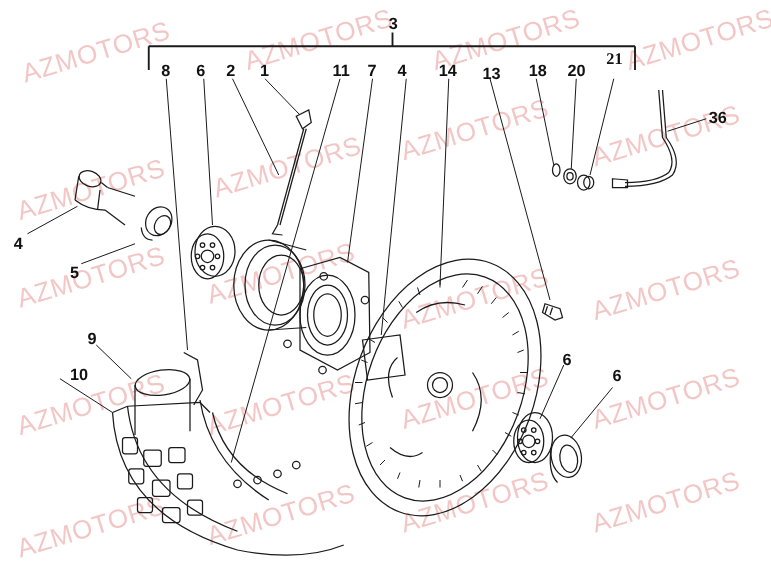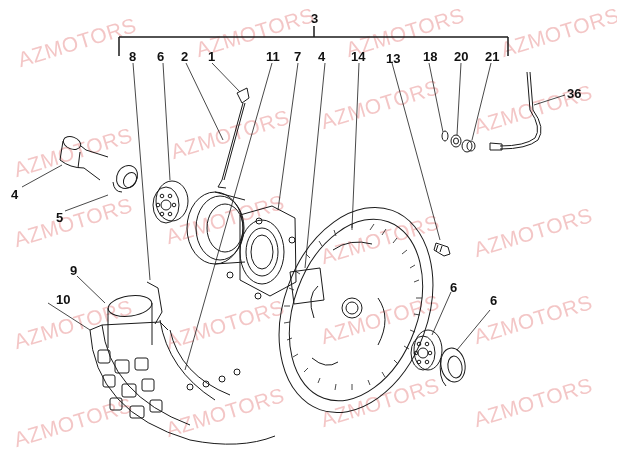--- a/index.html
+++ b/index.html
@@ -240,21 +240,21 @@
     <span class="callout" style="left:157px;top:50px;">6</span>
     <span class="callout" style="left:181px;top:50px;">2</span>
     <span class="callout" style="left:208px;top:50px;">1</span>
     <span class="callout" style="left:266px;top:50px;">11</span>
     <span class="callout" style="left:294px;top:50px;">7</span>
     <span class="callout" style="left:318px;top:50px;">4</span>
     <span class="callout" style="left:351px;top:50px;">14</span>
     <span class="callout" style="left:386px;top:52px;">13</span>
     <span class="callout" style="left:423px;top:50px;">18</span>
     <span class="callout" style="left:454px;top:50px;">20</span>
-    <span class="callout" style="left:485px;top:50px;">21</span>
+    <span class="callout" style="left:485px;top:40px;font-family:Liberation Serif, serif;">21</span>
     <span class="callout" style="left:567px;top:87px;">36</span>
     <span class="callout" style="left:11px;top:188px;">4</span>
     <span class="callout" style="left:56px;top:211px;">5</span>
     <span class="callout" style="left:70px;top:264px;">9</span>
     <span class="callout" style="left:32px;top:293px;margin-left:24px;">10</span>
     <span class="callout" style="left:450px;top:281px;">6</span>
     <span class="callout" style="left:490px;top:294px;">6</span>
   </div>
 </div>
 

